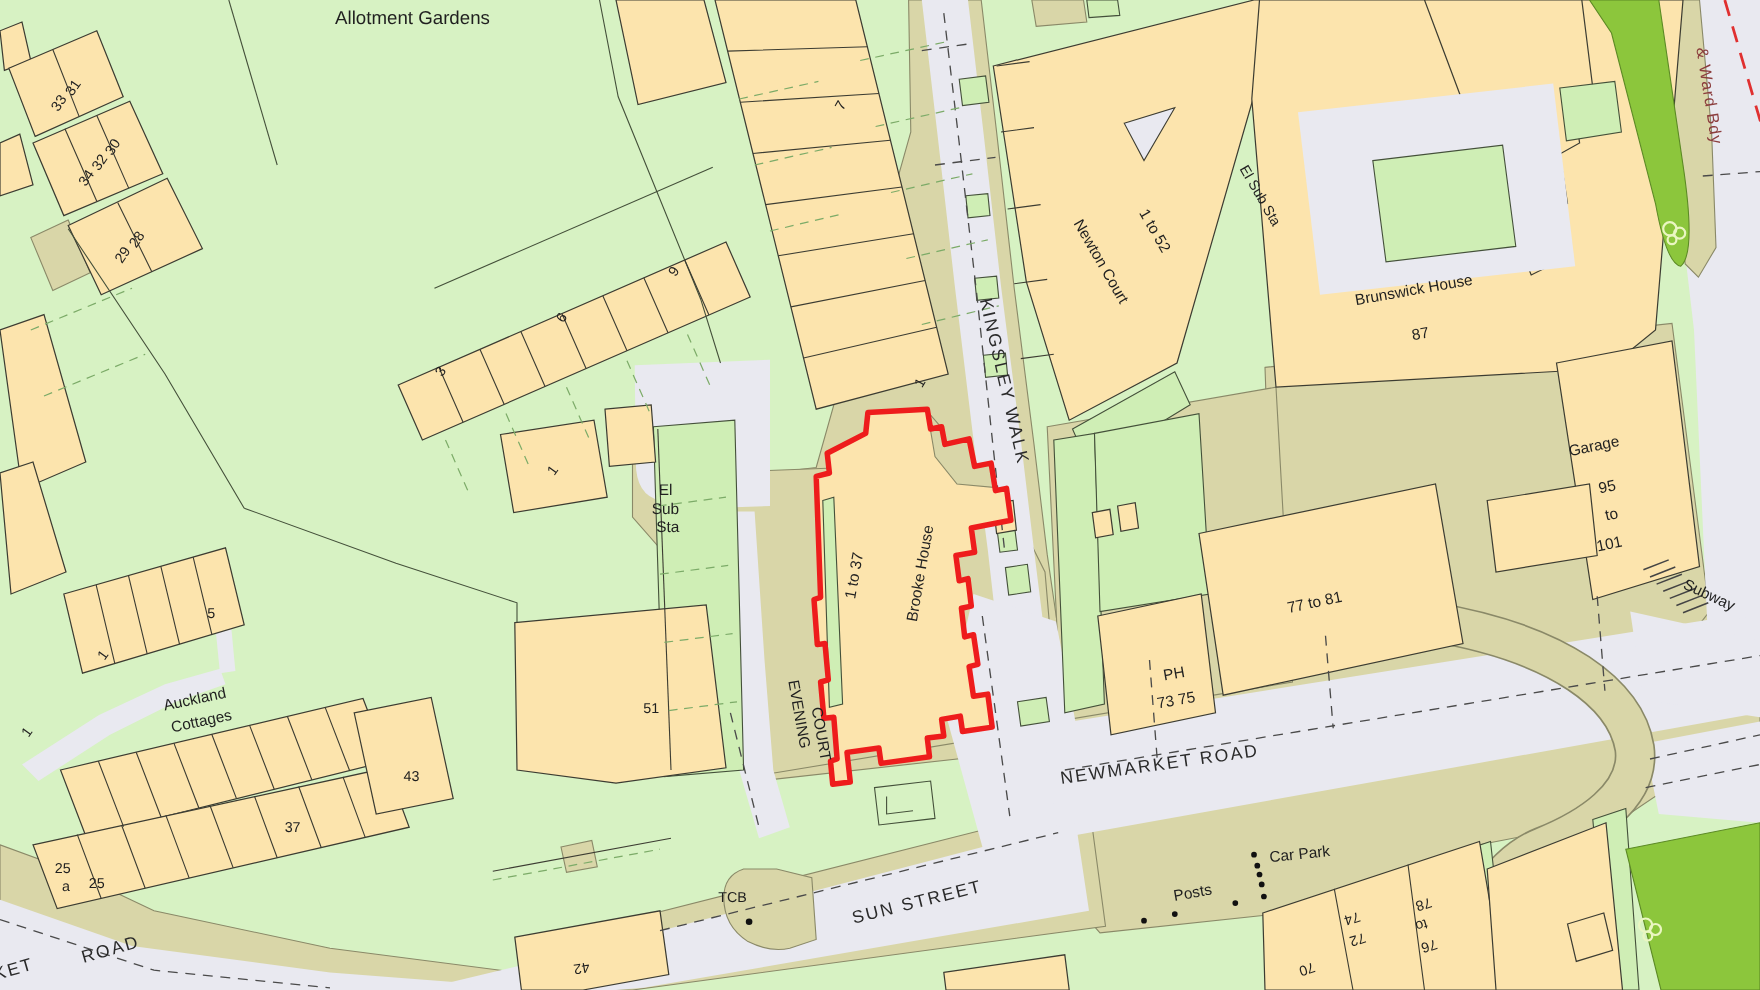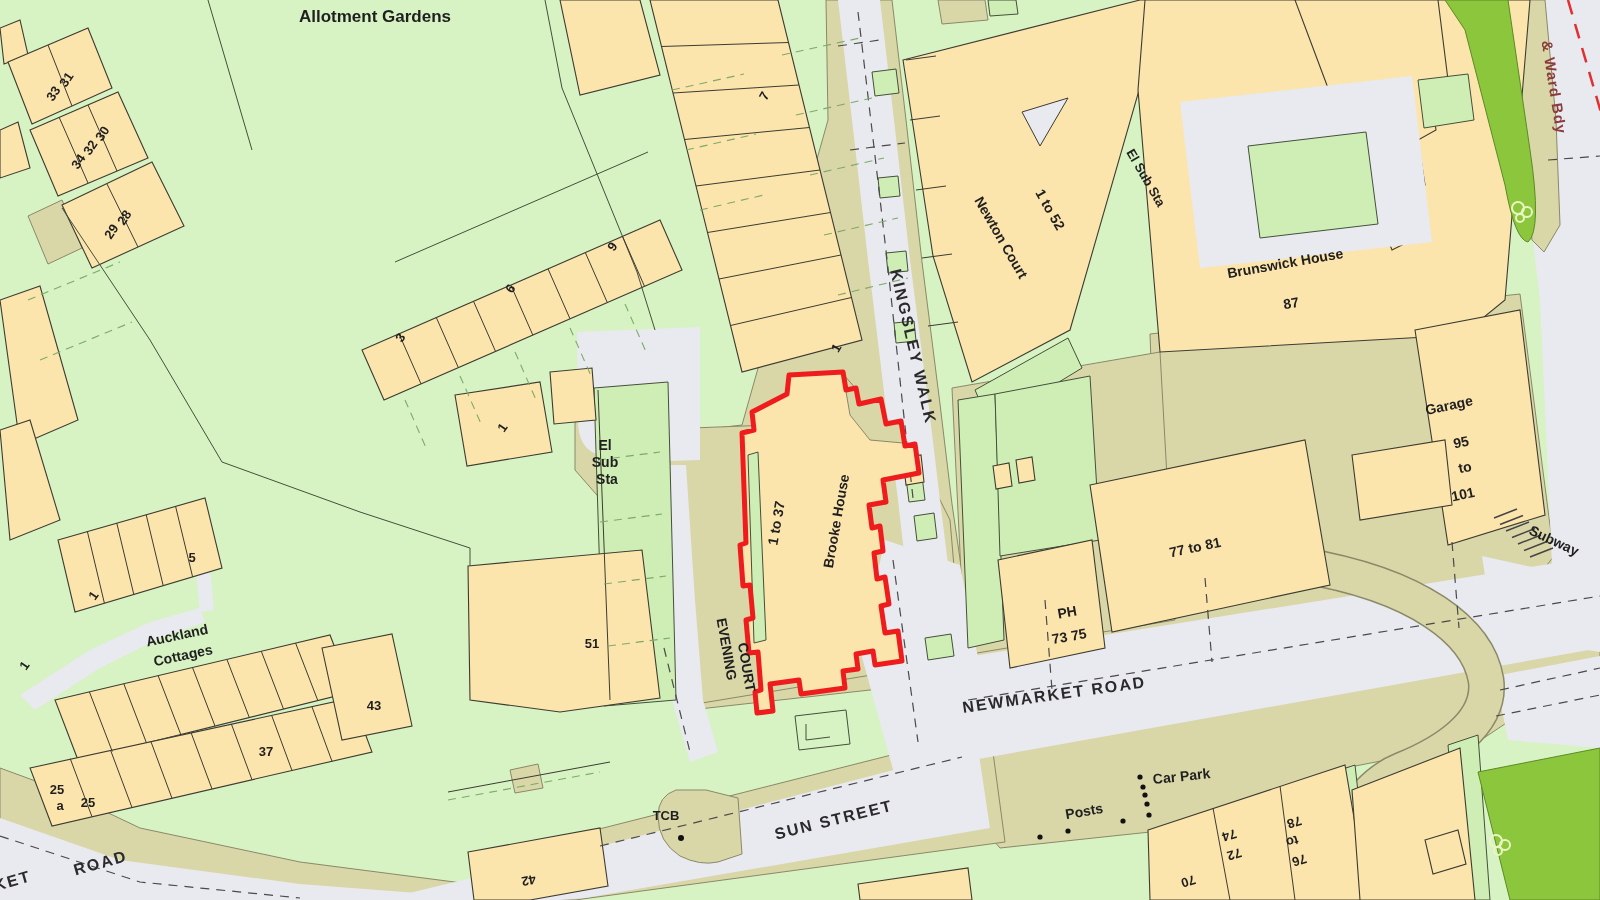--- a/index.html
+++ b/index.html
@@ -1,16 +1,16 @@
 <!DOCTYPE html>
 <html><head>
 <meta charset="utf-8">
 <style>
   html,body{margin:0;padding:0;background:#ffffff;}
-  #stage{width:1600px;height:900px;position:relative;overflow:hidden;font-weight:bold;}
+  #stage{width:1600px;height:900px;position:relative;overflow:hidden;}
   svg{display:block;}
   text{font-family:"Liberation Sans", sans-serif; fill:#1f1f1f;}
   .lbl{font-size:14px;}
   .sm{font-size:13px;}
   .big{font-size:17px;}
   .roadname{font-size:16px;letter-spacing:2px;fill:#2a2a2a;}
   .b{fill:#fce4ad;stroke:#3c3c32;stroke-width:1.1;}
   .gn{fill:#cfeeb5;stroke:#44503a;stroke-width:1;}
   .kh{fill:#d9d6a8;stroke:#8a8968;stroke-width:1;}
   .rd{fill:#e9e9f0;stroke:none;}

